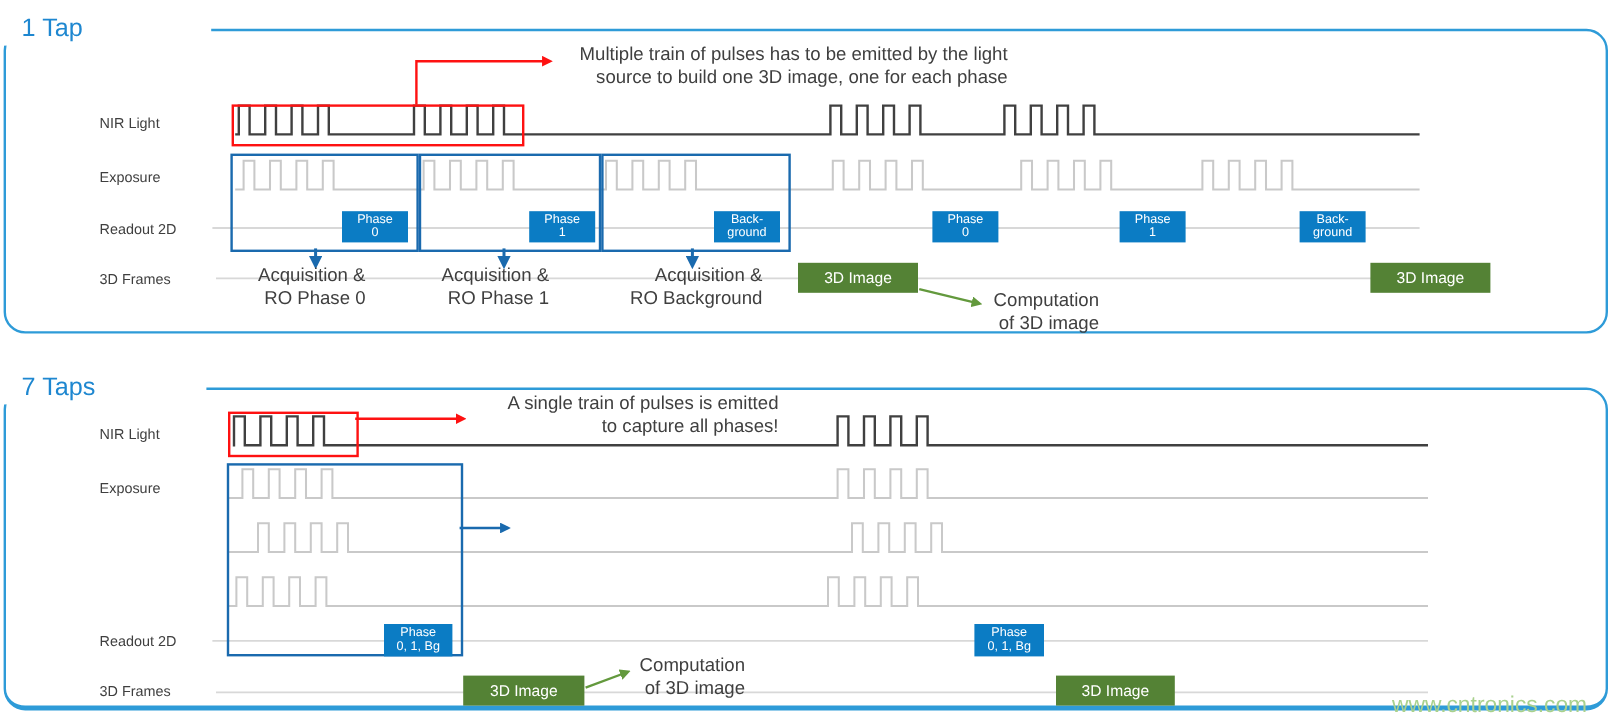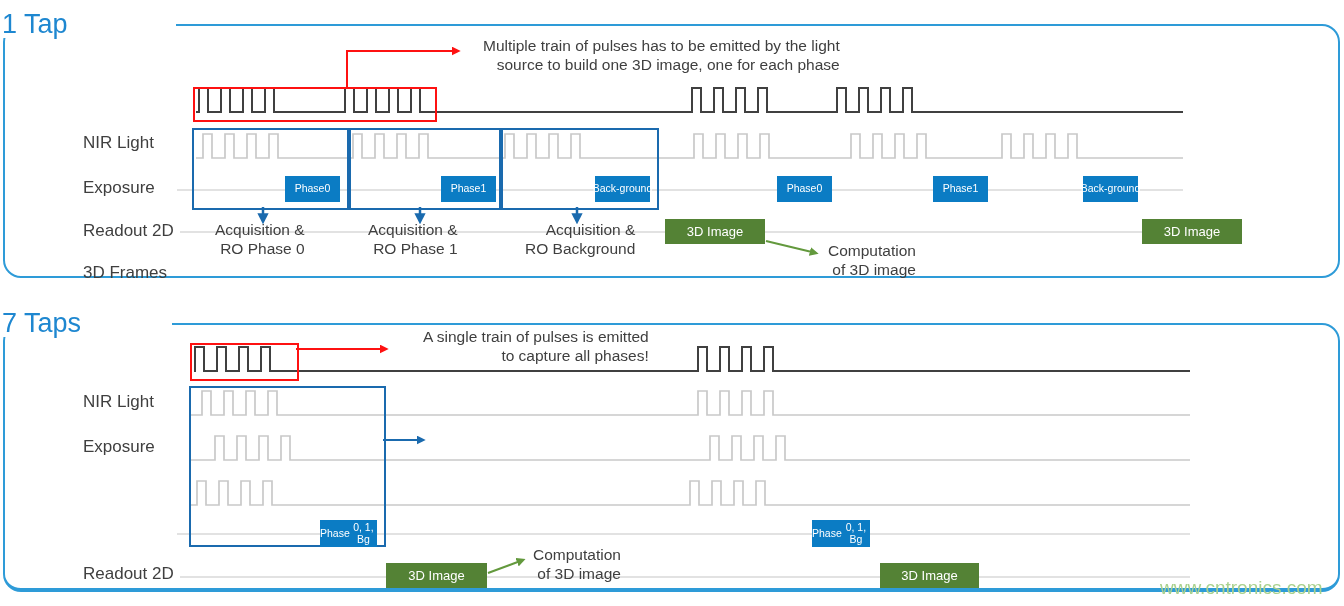--- a/index.html
+++ b/index.html
@@ -5,26 +5,26 @@
   html,body{margin:0;padding:0;background:#fff;}
   .canvas{position:relative;width:1344px;height:606px;background:#fff;overflow:hidden;
           font-family:"Liberation Sans",sans-serif;}
   svg.layer{position:absolute;left:0;top:0;width:1344px;height:606px;}
   .frame{position:absolute;border:2px solid var(--panel-border);border-radius:18px;background:transparent;}
   .frame.f0{left:3px;top:24px;width:1333px;height:250px;}
   .frame.f1{left:3px;top:323px;width:1333px;height:263px;border-bottom-width:4px;}
   .legend{position:absolute;background:#fff;display:flex;align-items:center;}
   .legend.l0{left:0;top:10px;width:176px;height:28px;}
   .legend.l1{left:0;top:309px;width:172px;height:28px;}
-  .legend .title{font-size:27px;padding-left:2px;color:var(--title);white-space:nowrap;}
-  .rowlabel{position:absolute;font-size:17px;line-height:16px;color:var(--text);white-space:nowrap;margin-top:40px;}
+  .legend .title{font-size:21px;padding-left:18px;color:var(--title);white-space:nowrap;}
+  .rowlabel{position:absolute;font-size:12px;line-height:16px;color:var(--text);white-space:nowrap;}
   .annot{position:absolute;font-size:15.5px;line-height:19px;color:var(--text);white-space:pre;text-align:right;}
   .outline{position:absolute;background:transparent;}
   .bluebox{position:absolute;background:var(--blue-fill);color:#fff;text-align:center;
-           display:flex;align-items:center;justify-content:center;
+           display:flex;flex-direction:column;align-items:center;justify-content:center;
            font-size:10.5px;line-height:11.5px;}
   .greenbox{position:absolute;background:var(--green-fill);color:#fff;font-size:13px;
             display:flex;align-items:center;justify-content:center;white-space:nowrap;}
   .watermark{position:absolute;left:1160px;top:577px;font-size:19px;color:var(--watermark);white-space:nowrap;}
 </style>
 </head>
 <body>
 
 <div class="canvas" id="canvas">
   <div class="frame f0"></div>

